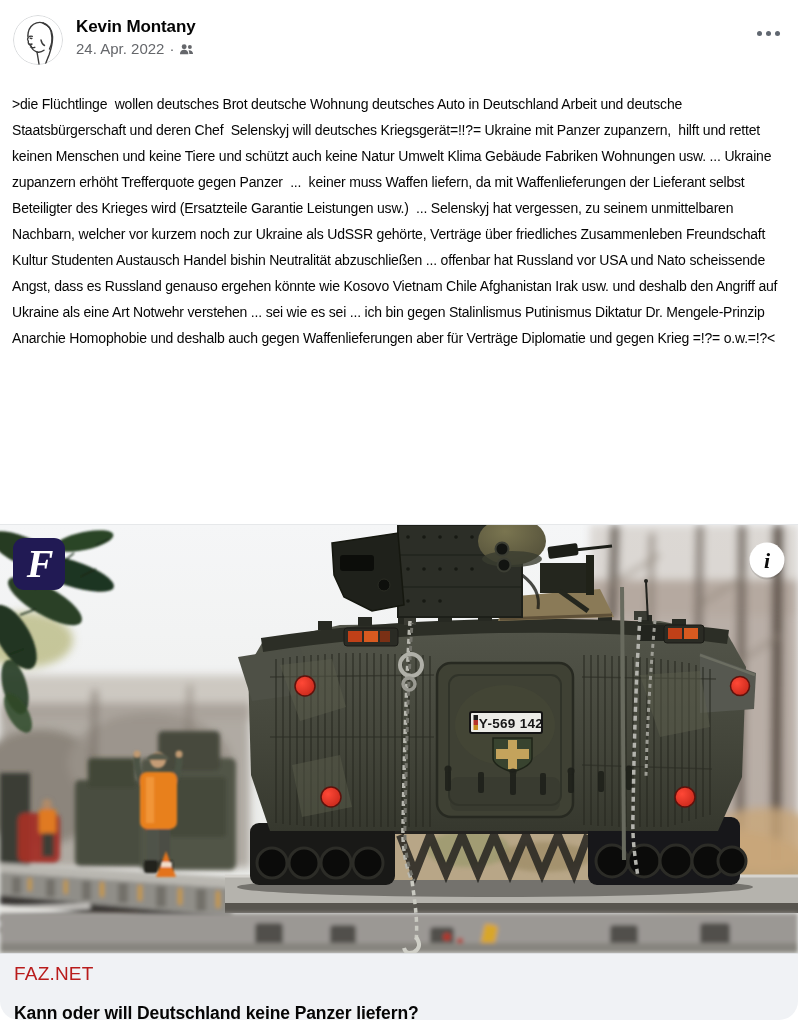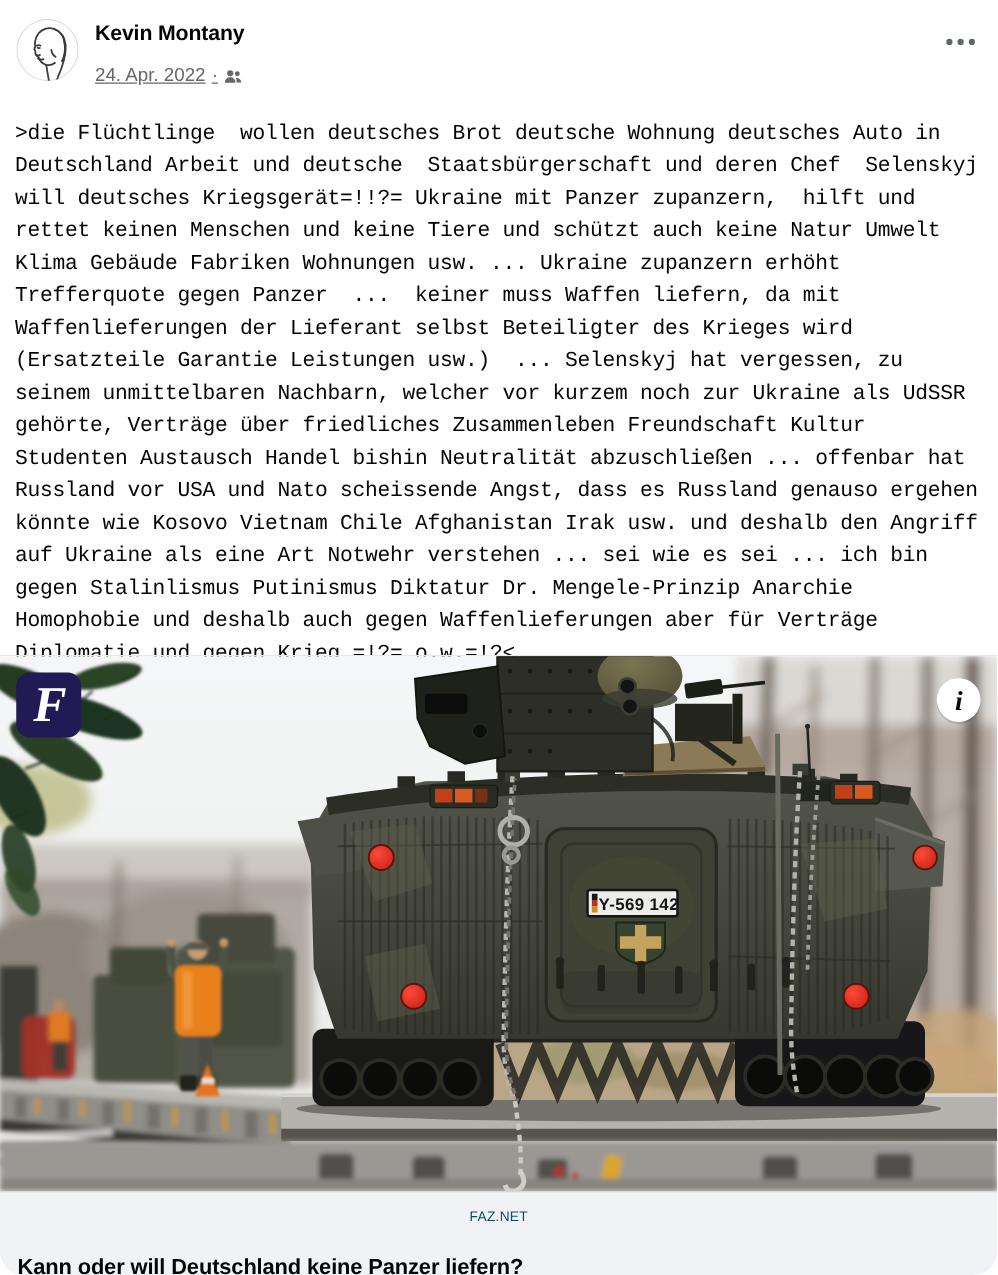--- a/index.html
+++ b/index.html
@@ -3,33 +3,33 @@
 <meta charset="utf-8">
 <style>
   html,body{margin:0;padding:0;background:#fff;}
   .page{position:relative;width:798px;height:1020px;background:#fff;overflow:hidden;
         font-family:"Liberation Sans","DejaVu Sans",sans-serif;border-radius:19px;-webkit-font-smoothing:antialiased;}
   
   .post-header{display:flex;align-items:flex-start;padding:15px 16px 0 13px;}
   .avatar{width:50px;height:50px;border-radius:50%;flex:0 0 auto;cursor:pointer;}
   .header-info{margin-left:13px;flex:1;padding-top:1px;}
   .author{font-size:17px;font-weight:700;color:#050505;letter-spacing:-.1px;line-height:21px;cursor:pointer;}
-  .meta{margin-top:16px;font-size:15px;color:#65676b;display:flex;align-items:center;gap:5px;line-height:16px;text-decoration:underline;}
+  .meta{margin-top:4px;font-size:15px;color:#65676b;display:flex;align-items:center;gap:5px;line-height:16px;}
   .meta .dot{font-size:15px;line-height:10px;}
   .more-btn{display:flex;gap:4px;align-items:center;margin-top:12px;padding:4px 2px;cursor:pointer;}
   .more-btn i{width:5px;height:5px;border-radius:50%;background:#606770;display:block;}
   
-  .post-body{margin:26px 12px 14px;font-size:17px;line-height:26px;color:#050505;
-             letter-spacing:-.2px;white-space:pre-wrap;font-family:Liberation Mono, monospace;}
+  .post-body{margin:26px 12px 14px;font-size:14px;line-height:26px;color:#050505;
+             letter-spacing:-.2px;white-space:pre-wrap;}
   
   .attachment{position:absolute;left:0;right:0;bottom:0;cursor:pointer;}
   .photo{display:block;width:798px;height:428px;border-top:1px solid #e6e8ea;}
   .link-bar{background:#f0f2f5;border-top:1px solid #dfe1e4;height:67px;box-sizing:border-box;
             padding:11px 14px 0;}
-  .source{font-size:11px;color:#0c4a6e;letter-spacing:.2px;line-height:18px;text-align:center;}
+  .source{font-size:19px;color:#b91c1c;letter-spacing:.2px;line-height:18px;}
   .headline{margin-top:20px;font-size:17.5px;font-weight:700;color:#050505;line-height:21px;letter-spacing:-.1px;}
 </style>
 </head>
 <body>
 
 <div class="page">
 
   <div class="post-header">
     <svg class="avatar" viewBox="0 0 50 50">
       <circle cx="25" cy="25" r="24.5" fill="#ffffff" stroke="#d8dadc" stroke-width="1"></circle>

